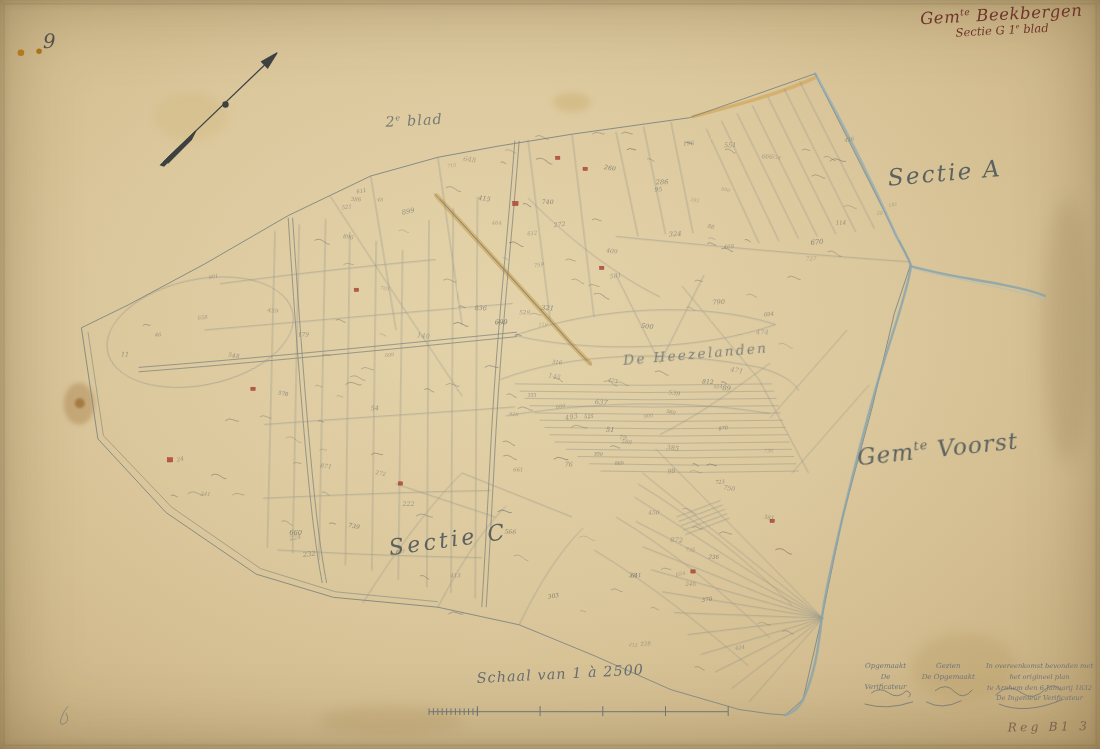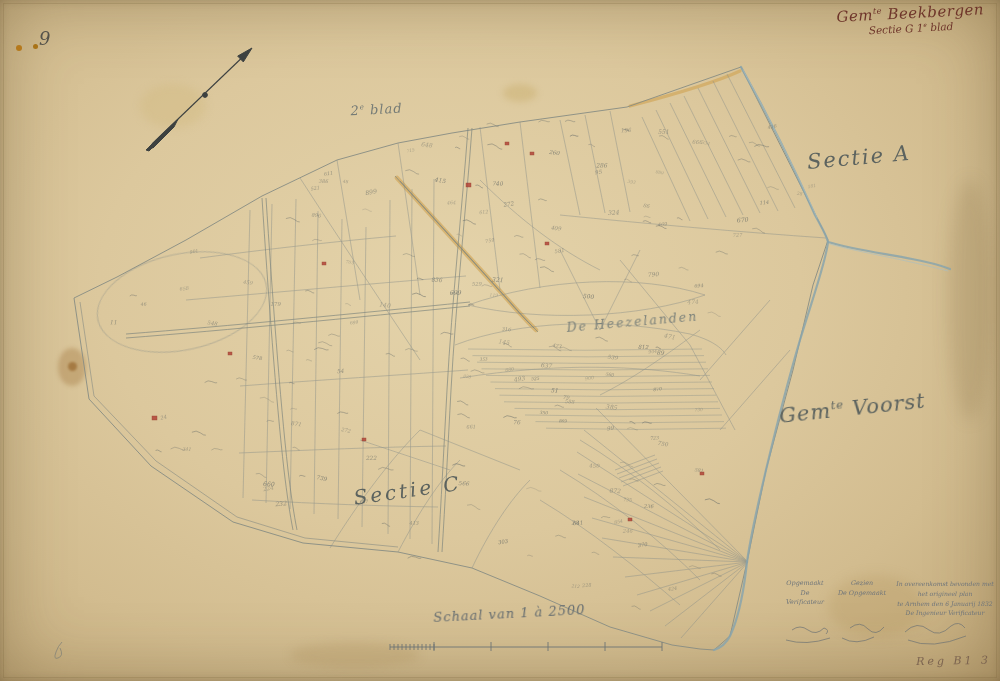--- a/index.html
+++ b/index.html
@@ -11,21 +11,21 @@
   }
   .edge{position:absolute;inset:3px;border:1px solid rgba(120,95,55,.22);pointer-events:none;}
   .stain{position:absolute;border-radius:50%;pointer-events:none;}
   svg{position:absolute;left:0;top:0;}
   .lbl{position:absolute;font-style:italic;white-space:nowrap;transform-origin:left top;}
   .lbl sup{font-size:.55em;}
   .title-block{text-align:center;color:#6e352a;line-height:1.2;transform:rotate(-3deg);}
   .title-block .t1{font-size:15px;letter-spacing:.5px;}
   .title-block .t2{font-size:10.5px;}
   .script-big{color:#5c635f;}
-  .sigs{position:absolute;left:781px;top:579px;width:214px;display:flex;gap:8px;
+  .sigs{position:absolute;left:781px;top:601px;width:214px;display:flex;gap:8px;
         font-size:6.4px;font-style:italic;color:#6f757a;line-height:1.5;}
   .sigs .col{text-align:center;}
   .sigs .c1{width:50px;} .sigs .c2{width:52px;}
   .sigs .note{width:104px;font-size:6.1px;line-height:1.6;text-align:center;}
   .reg{color:#7c6450;font-size:11px;letter-spacing:3px;font-style:italic;transform:rotate(-1deg);}
   .num9{color:#54524a;font-size:18px;font-style:italic;}
   .dot{position:absolute;border-radius:50%;}
 </style>
 </head>
 <body>

